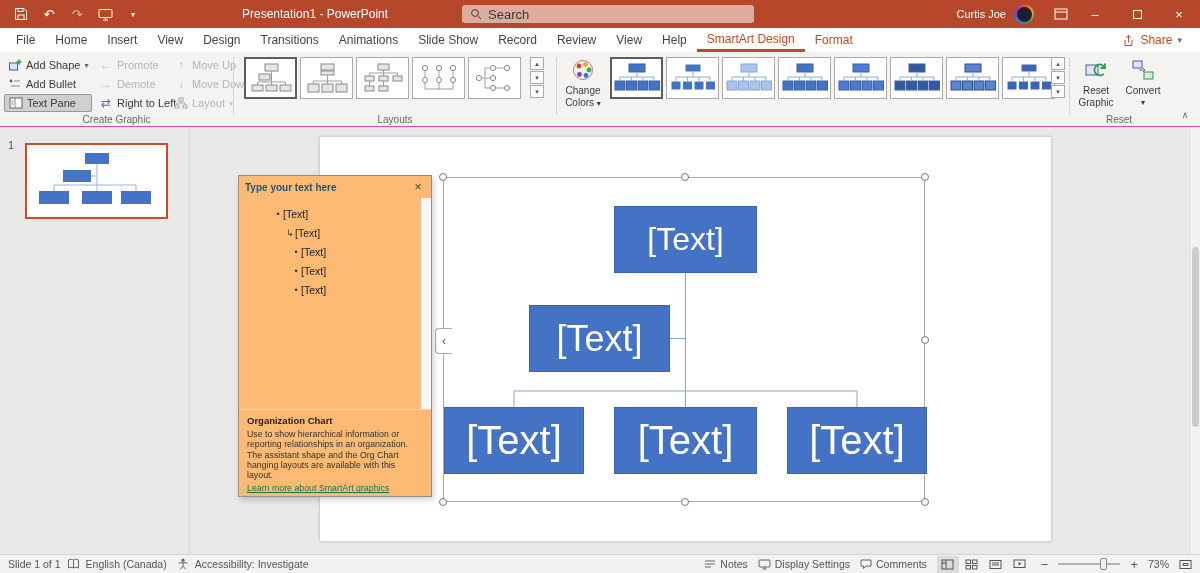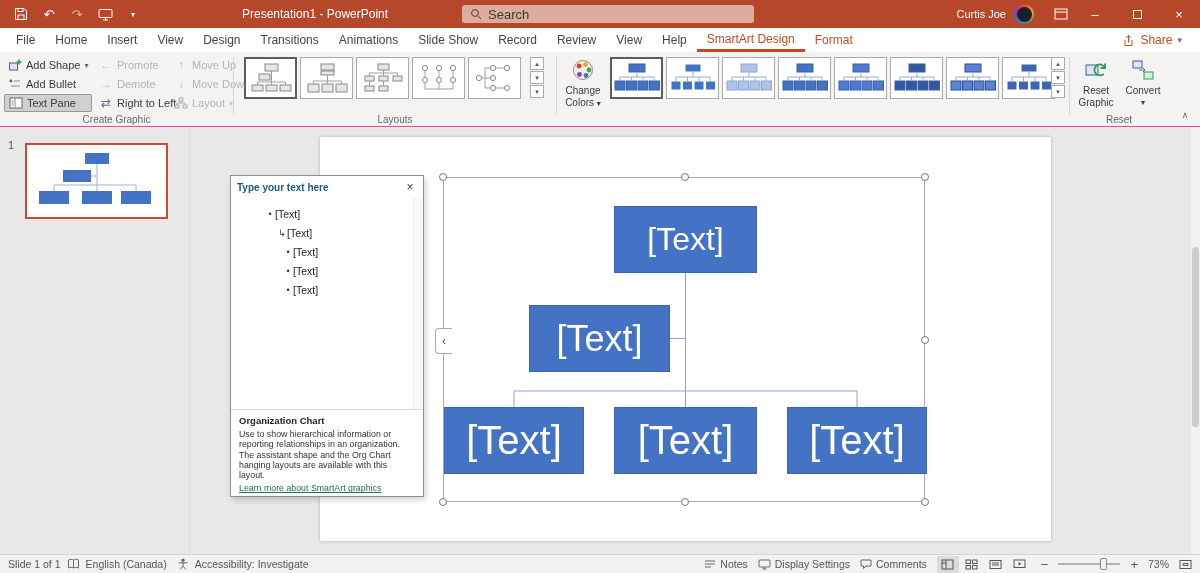--- a/index.html
+++ b/index.html
@@ -74,21 +74,21 @@
   .vscroll{position:absolute;right:0;top:0;bottom:0;width:9px;background:#f2f2f2;}
   .vscroll .vthumb{position:absolute;top:120px;left:1px;width:7px;height:180px;background:#cdcdcd;border-radius:4px;}
 
   
   .sa-frame{position:absolute;left:253px;top:50px;width:482px;height:325px;border:1px solid #ababab;}
   .sa-box{position:absolute;background:#4472C4;border:1px solid #3d65ae;color:#fff;display:flex;align-items:center;justify-content:center;}
   .handle{position:absolute;width:8px;height:8px;background:#fff;border:1px solid #767676;border-radius:50%;z-index:5;}
   .pane-toggle{position:absolute;left:245px;top:201px;width:17px;height:26px;background:#fff;border:1px solid #ababab;border-right:none;border-radius:4px 0 0 4px;display:flex;align-items:center;justify-content:center;color:#555;font-size:12px;z-index:6;}
 
   
-  .text-pane{position:absolute;left:40px;top:48px;width:194px;height:322px;background:#ffffff;border:1px solid #8f8f8f;box-shadow:2px 3px 6px rgba(0,0,0,.18);z-index:7;display:flex;flex-direction:column;}
+  .text-pane{position:absolute;left:48px;top:48px;width:194px;height:322px;background:#fdba74;border:1px solid #8f8f8f;box-shadow:2px 3px 6px rgba(0,0,0,.18);z-index:7;display:flex;flex-direction:column;}
   .tp-header{height:22px;display:flex;align-items:center;padding:0 6px;}
   .tp-title{font-size:10px;font-weight:bold;color:#1b587c;flex:1;}
   .tp-close{font-size:12px;color:#444;width:14px;text-align:center;}
   .tp-list{flex:1;position:relative;padding-top:6px;border-bottom:1px solid #d9d9d9;}
   .tp-lane{position:absolute;right:0;top:0;bottom:0;width:10px;background:#f7f7f7;border-left:1px solid #ececec;}
   .tp-row{display:flex;align-items:center;height:19px;font-size:10.5px;color:#222;}
   .tp-row .b{width:10px;text-align:center;color:#333;font-size:9px;}
   .tp-row.lvl0{padding-left:34px;}
   .tp-row.lvl1{padding-left:52px;}
   .tp-row.lvl1.assist{padding-left:46px;}

